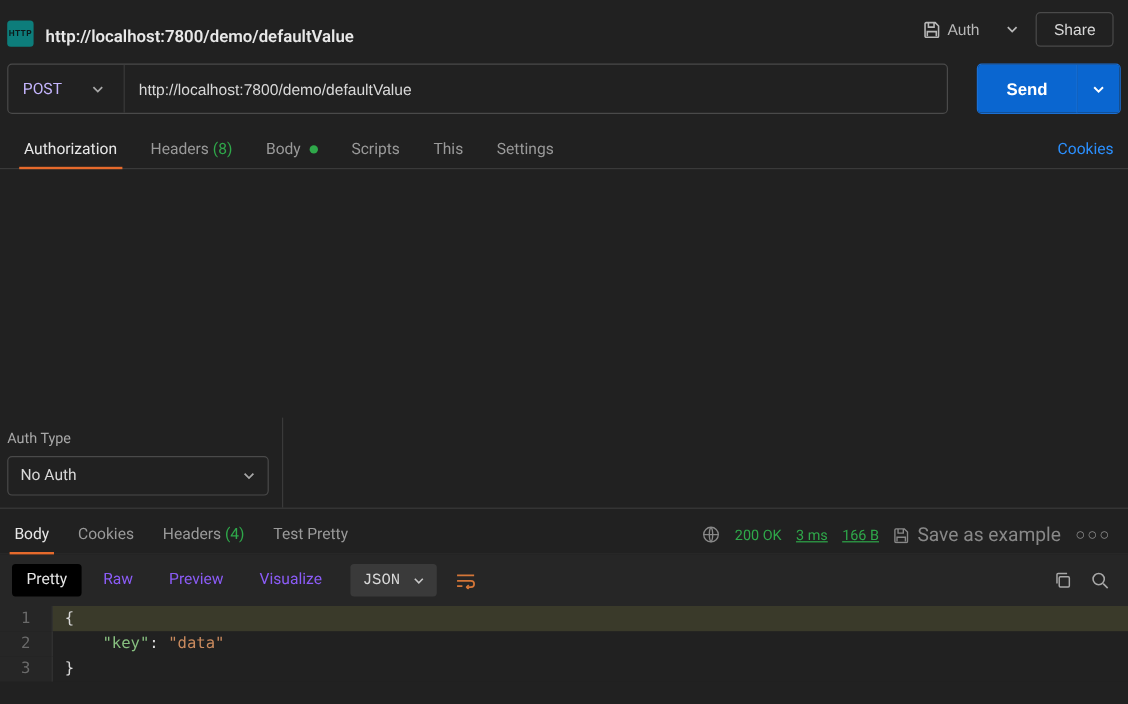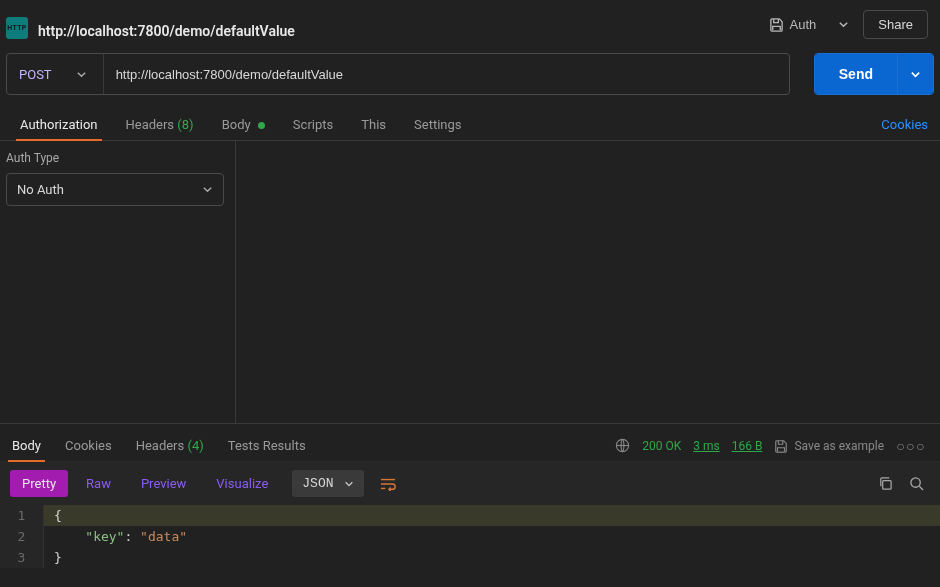--- a/index.html
+++ b/index.html
@@ -142,20 +142,21 @@
   .req-tabs-spacer { flex: 1; }
   .cookies-link {
     color: #2b90ff;
     padding: 8px 6px;
     cursor: pointer;
     font-size: 13px;
   }
   .auth-area {
     display: flex;
     height: 282px;
+    align-items: flex-end;
   }
   .auth-sidebar {
     width: 236px;
     padding: 10px 6px;
     border-right: 1px solid #3a3a3a;
   }
   .auth-label {
     color: #a8a8a8;
     font-size: 12px;
     margin-bottom: 8px;
@@ -200,38 +201,38 @@
     height: 2px; background: #e66a2c;
   }
   .resp-status-group {
     margin-left: auto;
     display: flex; align-items: center; gap: 12px;
     padding-right: 8px;
   }
   .globe-icon { color: #888; }
   .status-ok { color: #2fa84a; font-size: 12px; text-align: center; }
   .status-time, .status-size { color: #2fa84a; font-size: 12px; text-decoration: underline; }
-  .save-example { color: #888; display:flex; align-items:center; gap:6px; font-size:12px; cursor:pointer; }
+  .save-example { color: #888; display:flex; align-items:center; gap:6px; font-size:16px; cursor:pointer; }
   .dots { color: #888; letter-spacing: 1.5px; cursor:pointer; font-size:14px; }
   .format-bar {
     display: flex;
     align-items: center;
     padding: 8px 10px;
     gap: 6px;
     background: #262626;
   }
   .fmt-tab {
     padding: 6px 12px;
     color: #8b5cf6;
     cursor: pointer;
     font-size: 13px;
     border-radius: 3px;
   }
   .fmt-tab.active {
-    background: #a21caf;
+    background: #000000;
     color: #e8e8e8;
   }
   .fmt-select {
     background: #3a3a3a;
     color: #d8d8d8;
     padding: 6px 10px;
     border-radius: 3px;
     display: flex; align-items: center; gap: 10px;
     cursor: pointer;
     margin-left: 6px;
@@ -360,21 +361,21 @@
   </div>
 </div>
 
 <div class="resp-tabs">
   <div class="resp-tab active">Body</div>
   <div class="resp-tab">Cookies</div>
   <div class="resp-tab">
     <span>Headers</span>
     <span class="count">(4)</span>
   </div>
-  <div class="resp-tab">Tests Results</div>
+  <div class="resp-tab">Test Pretty</div>
   <div class="resp-status-group">
     <span class="globe-icon">
       <svg width="15" height="15" viewBox="0 0 16 16" fill="none" stroke="#888" stroke-width="1.2">
         <circle cx="8" cy="8" r="6.5"></circle>
           <path d="M1.5 8h13"></path>
           <path d="M8 1.5c2 2 2 11 0 13"></path>
           <path d="M8 1.5c-2 2-2 11 0 13"></path>
       </svg>
     </span>
     <span class="status-ok">200 OK</span>

